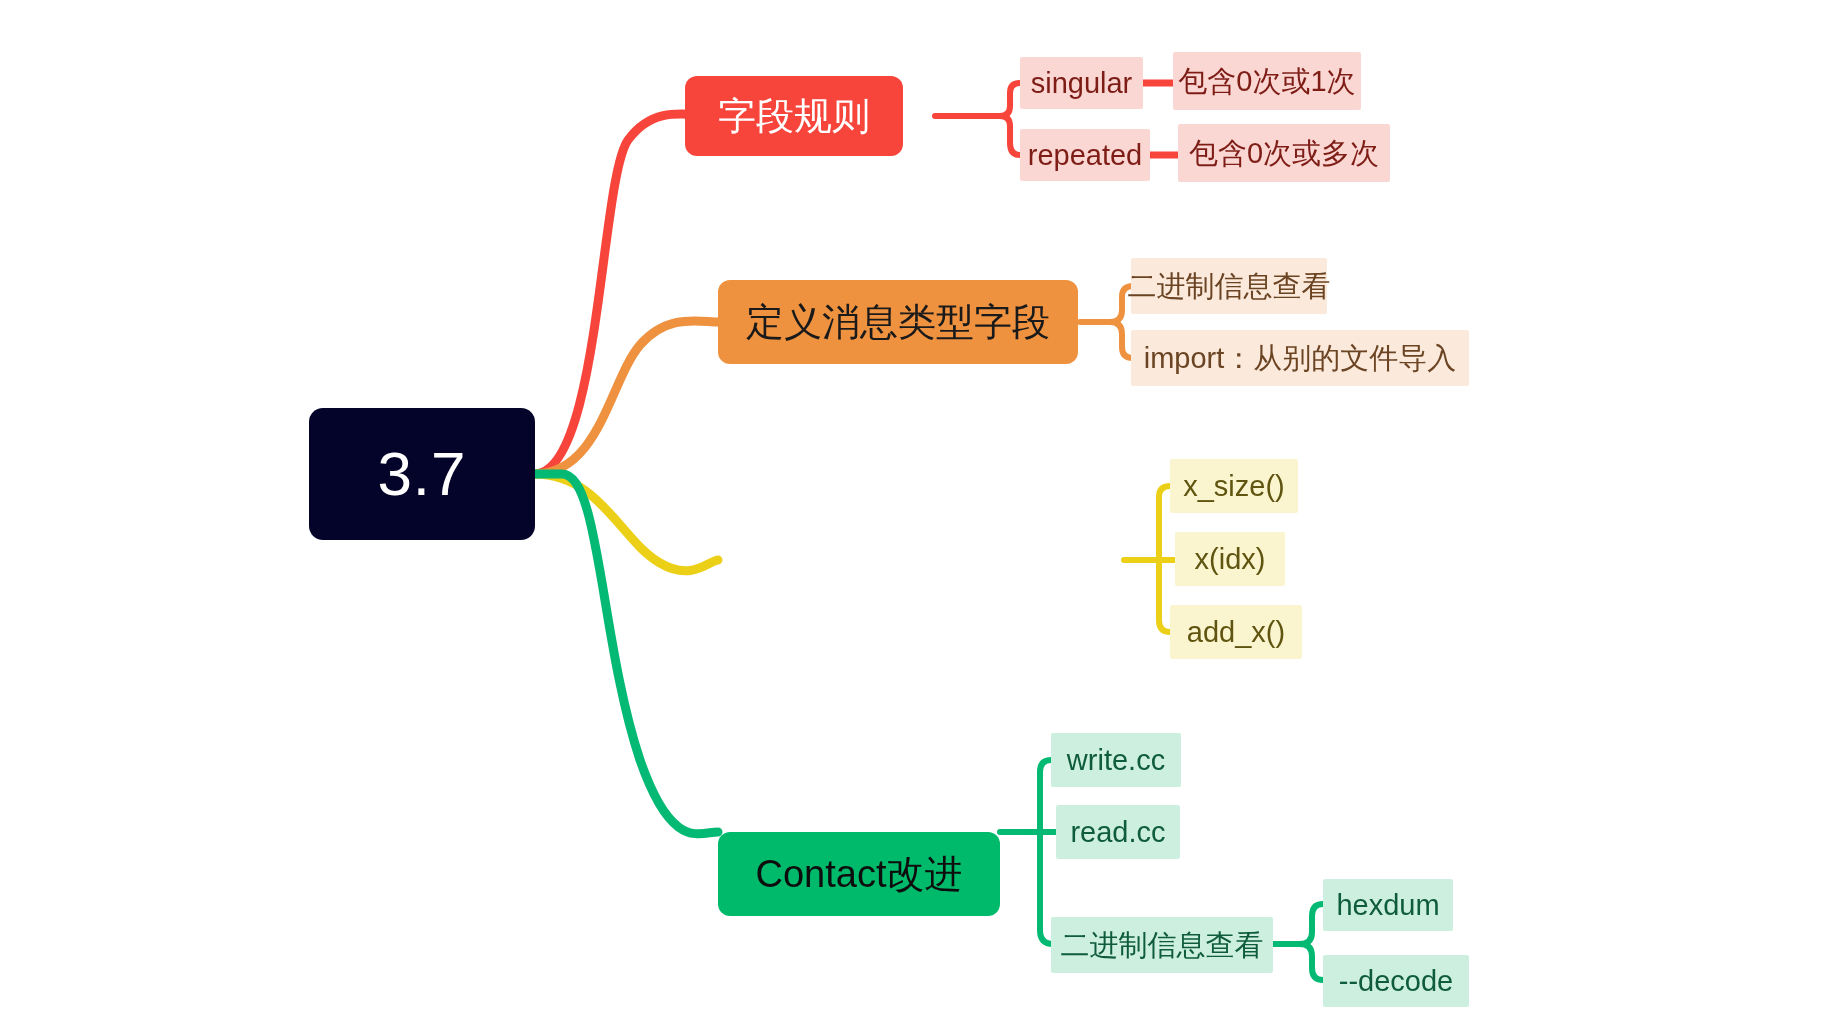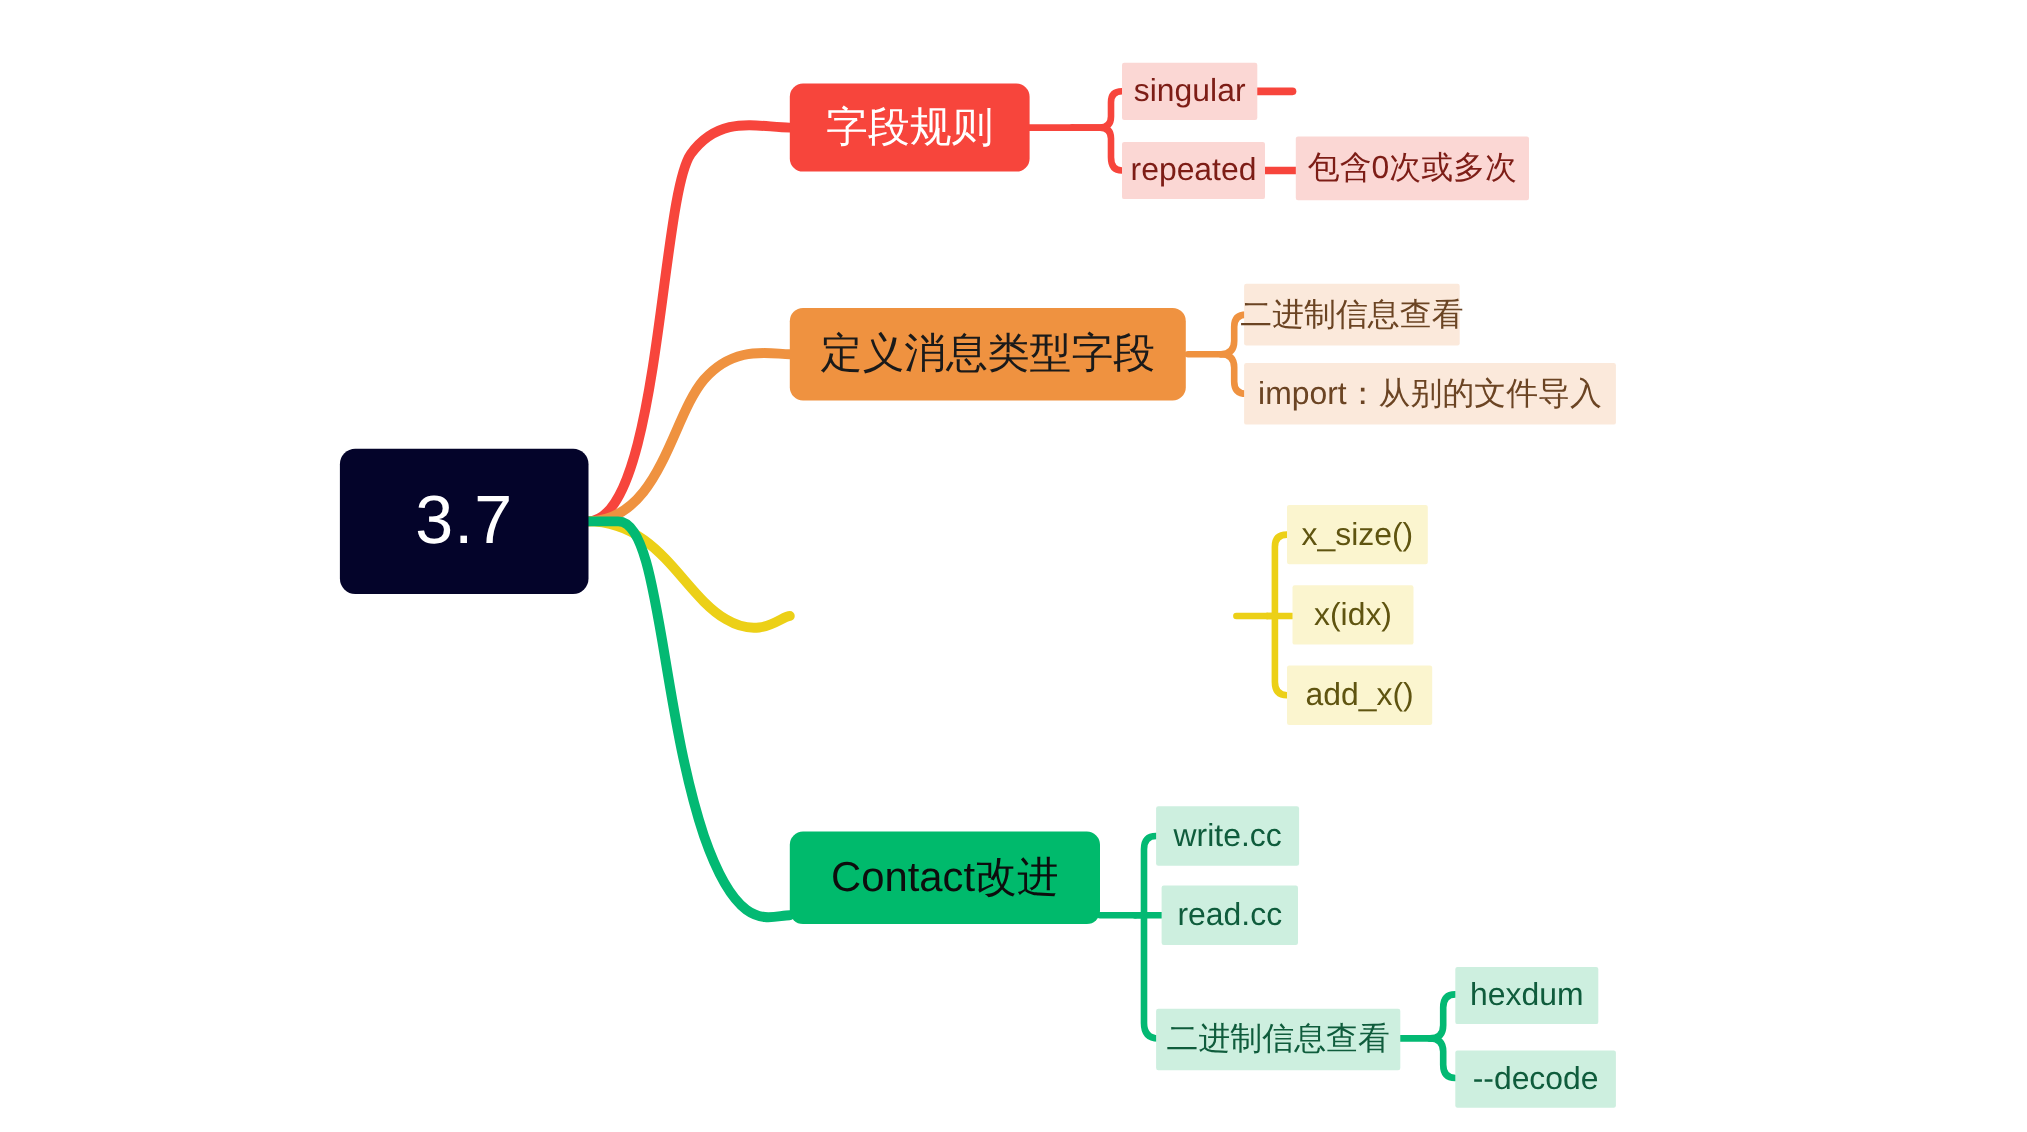--- a/index.html
+++ b/index.html
@@ -105,28 +105,31 @@
     <path d="M 1032 832 L 1040 832 L 1040 930 Q 1040 944 1053 944" fill="none" stroke="#03b973" stroke-width="6" stroke-linecap="round" stroke-linejoin="round"></path>
     <path d="M 1272 944 L 1300 944" fill="none" stroke="#03b973" stroke-width="6" stroke-linecap="round"></path>
     <path d="M 1300 944 Q 1312 944 1312 932 L 1312 916 Q 1312 904 1323 904" fill="none" stroke="#03b973" stroke-width="6" stroke-linecap="round" stroke-linejoin="round"></path>
     <path d="M 1300 944 Q 1312 944 1312 956 L 1312 968 Q 1312 980 1323 980" fill="none" stroke="#03b973" stroke-width="6" stroke-linecap="round" stroke-linejoin="round"></path>
   </svg>
 
   <div class="node root" style="left:309px; top:408px; width:226px; height:132px;">
     <span>3.7</span>
   </div>
 
-  <div class="node main red" style="left:718px; top:76px; width:218px; height:80px;">
+  <div class="node main red" style="left:685px; top:76px; width:218px; height:80px;">
     <span>字段规则</span>
   </div>
 
   <div class="node leaf red" style="left:1020px; top:57px; width:123px; height:52px;">
     <span>singular</span>
   </div>
 
+  <div class="node leaf red" style="left:1173px; top:52px; width:188px; height:58px;">
+    <span>包含0次或1次</span>
+  </div>
 
   <div class="node leaf red" style="left:1020px; top:129px; width:130px; height:52px;">
     <span>repeated</span>
   </div>
 
   <div class="node leaf red" style="left:1178px; top:124px; width:212px; height:58px;">
     <span>包含0次或多次</span>
   </div>
 
   <div class="node main orange" style="left:718px; top:280px; width:360px; height:84px;">
@@ -147,21 +150,21 @@
   </div>
 
   <div class="node leaf yellow" style="left:1175px; top:532px; width:110px; height:54px;">
     <span>x(idx)</span>
   </div>
 
   <div class="node leaf yellow" style="left:1170px; top:605px; width:132px; height:54px;">
     <span>add_x()</span>
   </div>
 
-  <div class="node main green" style="left:718px; top:756px; width:282px; height:84px;">
+  <div class="node main green" style="left:718px; top:832px; width:282px; height:84px;">
     <span>Contact改进</span>
   </div>
 
   <div class="node leaf green" style="left:1051px; top:733px; width:130px; height:54px;">
     <span>write.cc</span>
   </div>
 
   <div class="node leaf green" style="left:1056px; top:805px; width:124px; height:54px;">
     <span>read.cc</span>
   </div>

